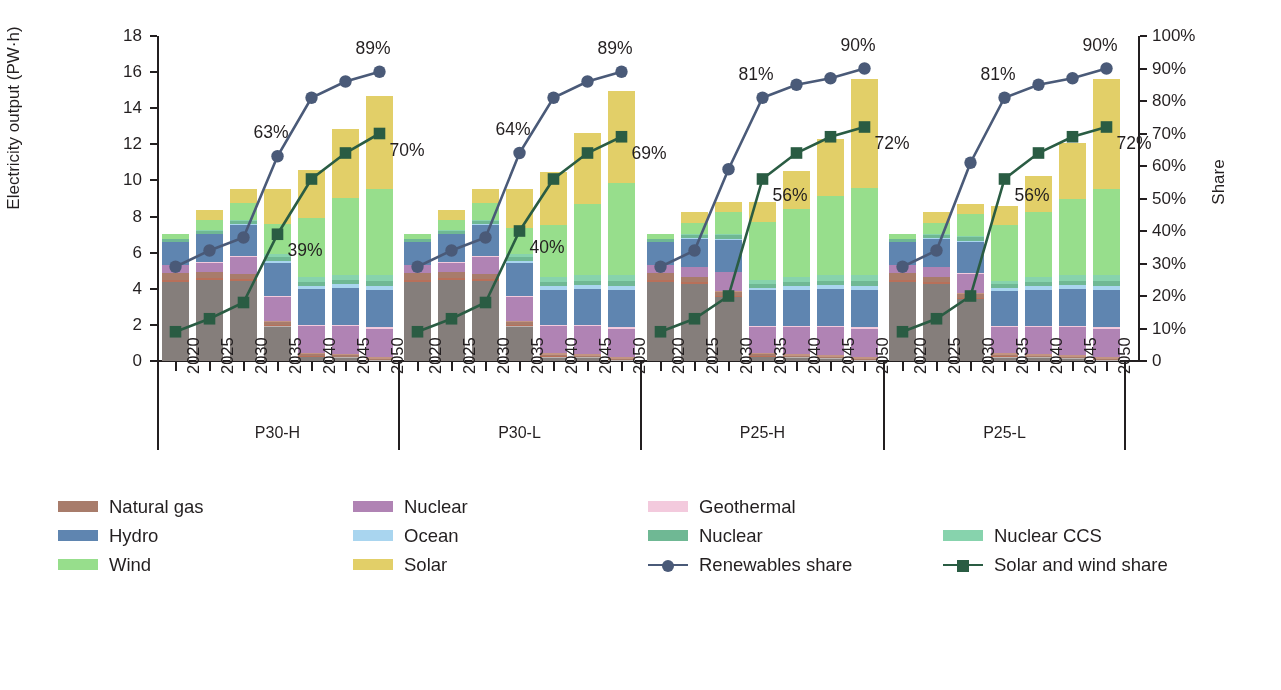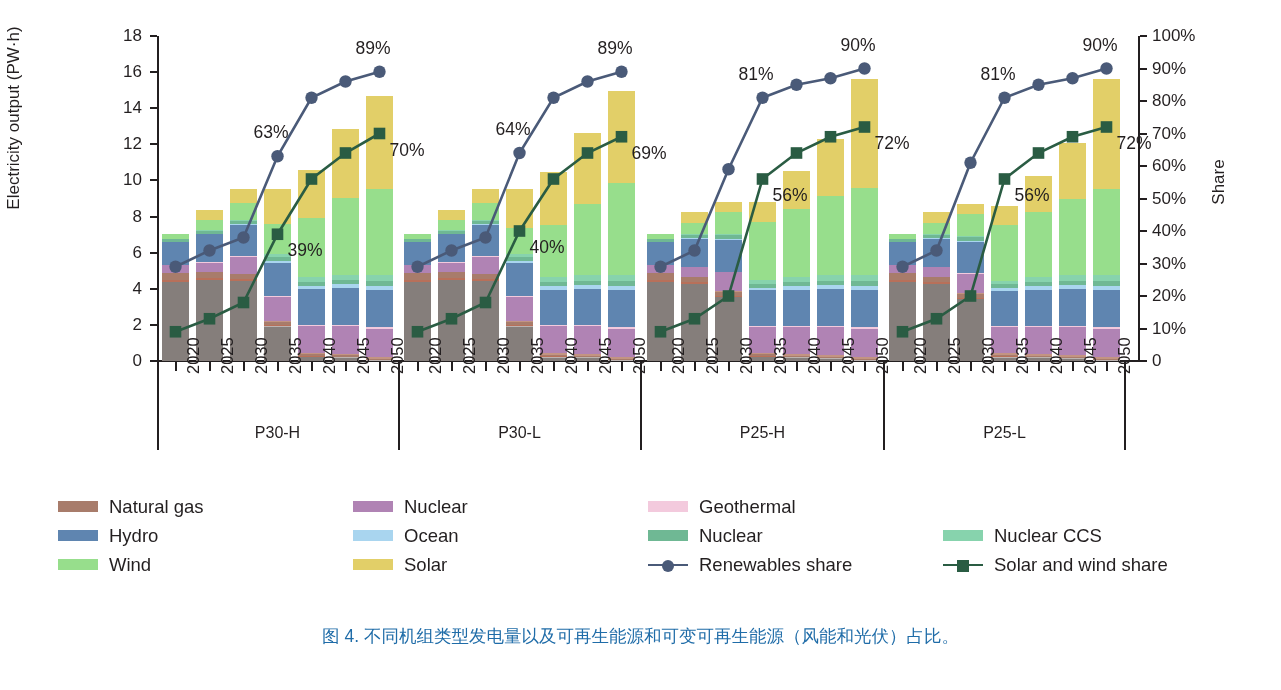--- a/index.html
+++ b/index.html
@@ -708,14 +708,13 @@
         <div class="lcell">
           <div class="lineswatch">
             <div class="ln" style="background: rgb(42, 92, 67);"></div>
             <div class="mkS" style="background: rgb(42, 92, 67);"></div>
           </div>
           <span class="ltext">Solar and wind share</span>
         </div>
       </div>
     </div>
 
-  <div id="caption">图 4. 不同机组类型发电量以及可再生能源和可变可再生能源（风能和光伏）占比。</div>
 </div>
 
 </body></html>

